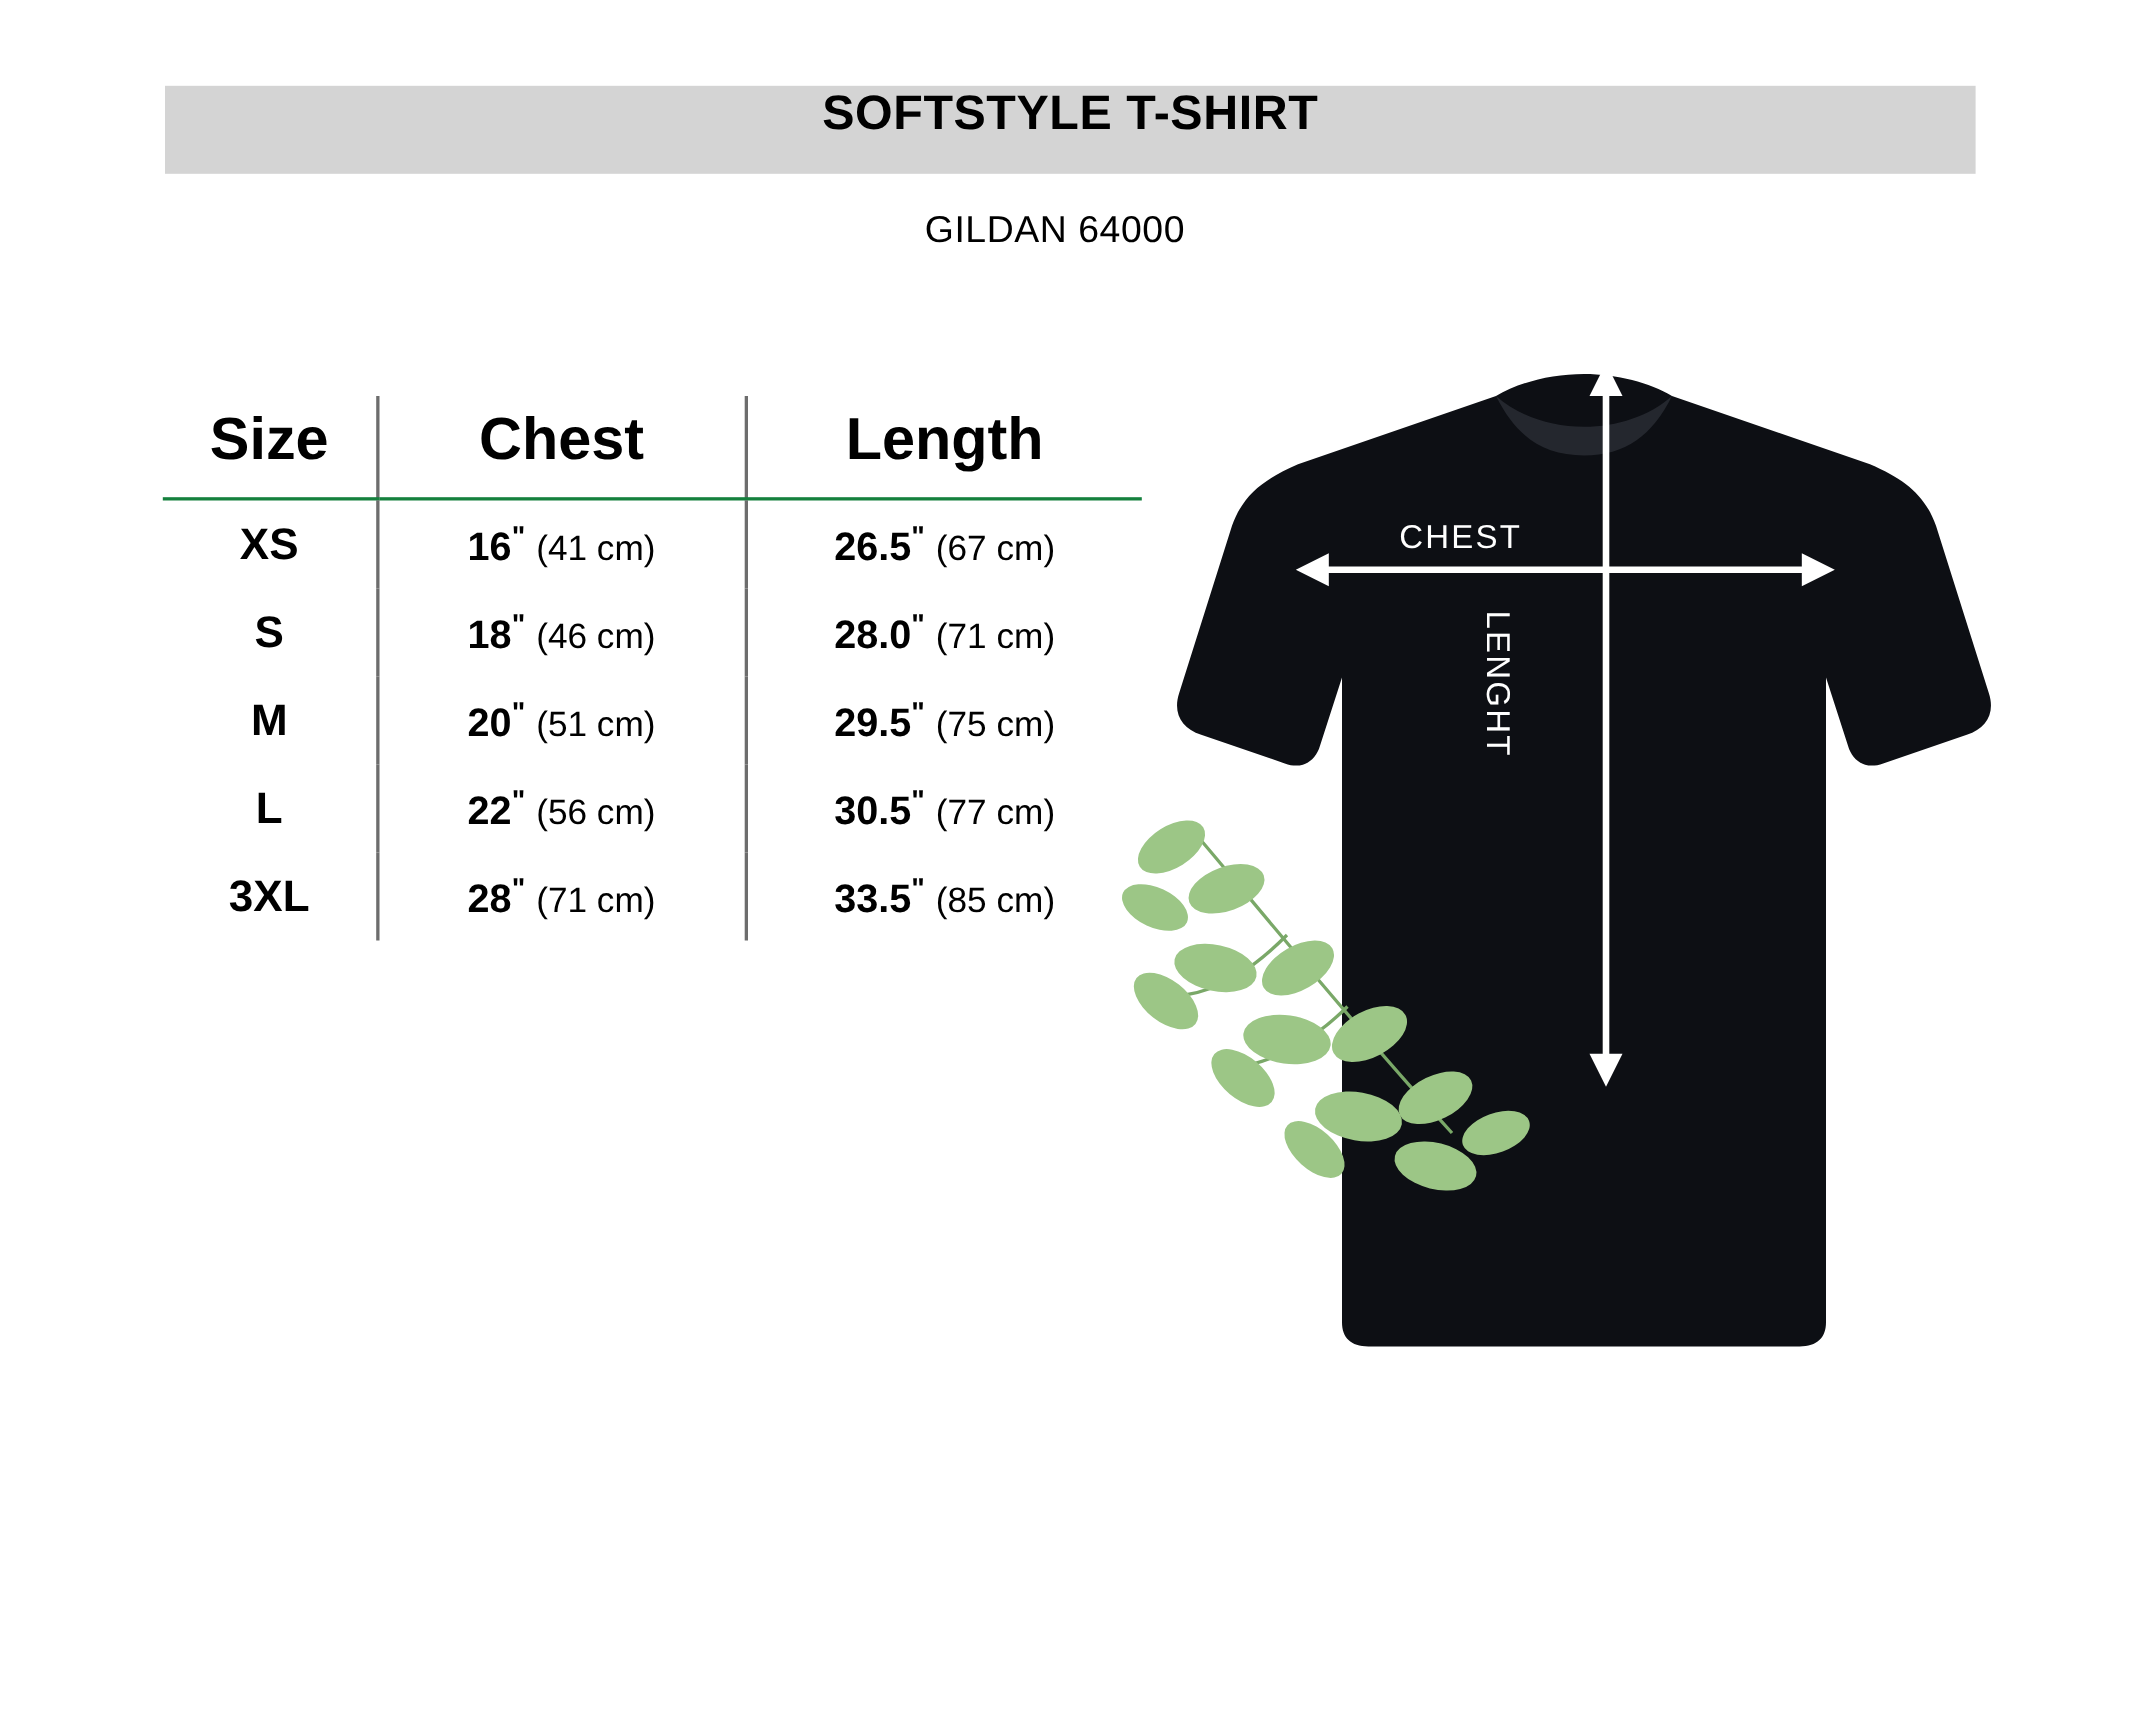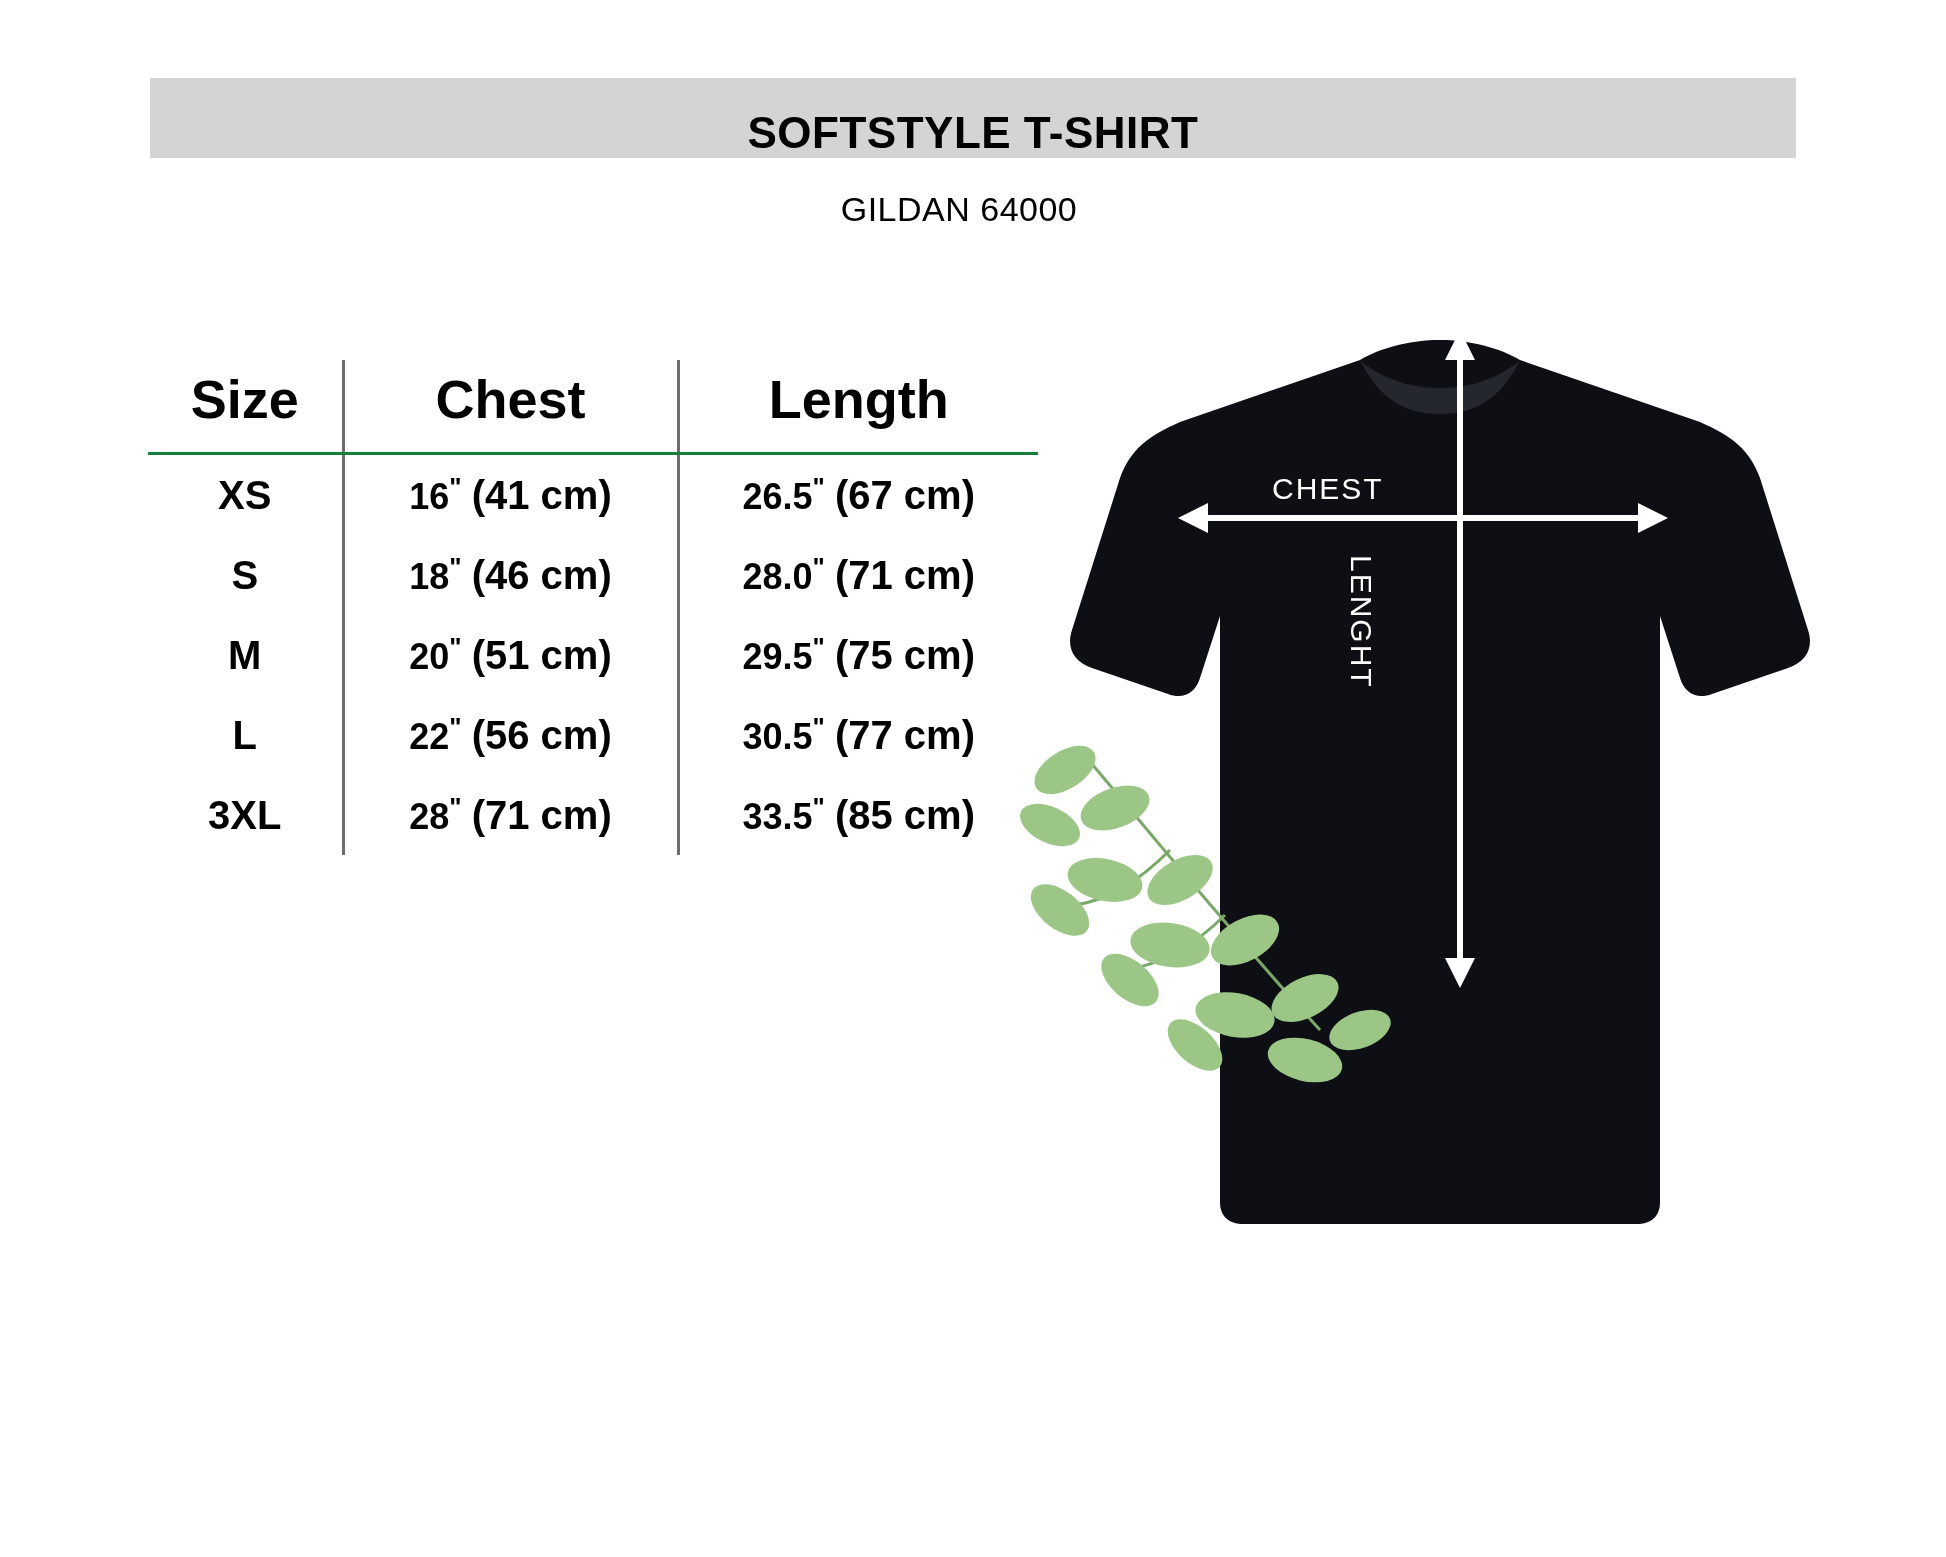--- a/index.html
+++ b/index.html
@@ -18,21 +18,21 @@
 
   
   .header-band {
     position: absolute;
     left: 150px;
     top: 78px;
     width: 1646px;
     height: 80px;
     background: #d4d4d4;
     display: flex;
-    align-items: flex-end;
+    align-items: flex-start;
     justify-content: center;
   }
   .header-title {
     font-size: 44px;
     font-weight: bold;
     letter-spacing: 0.5px;
     color: #000;
   }
   .subtitle {
     position: absolute;
@@ -85,21 +85,21 @@
   table.size-table th:nth-child(1),
   table.size-table td:nth-child(1) { border-right: 3px solid #6d6d6d; }
   table.size-table th:nth-child(2),
   table.size-table td:nth-child(2) { border-right: 3px solid #6d6d6d; }
 
   .inch-mark {
     font-size: 26px;
     vertical-align: super;
     font-weight: bold;
   }
-  .metric { font-size: 40px; font-weight: bold; margin-top: 32px; }
+  .metric { font-size: 32px; font-weight: normal; margin-top: 32px; }
 
   
   .shirt-area {
     position: absolute;
     left: 1060px;
     top: 330px;
     width: 760px;
     height: 920px;
   }
   .shirt-svg { position: absolute; left: 0; top: 0; }

